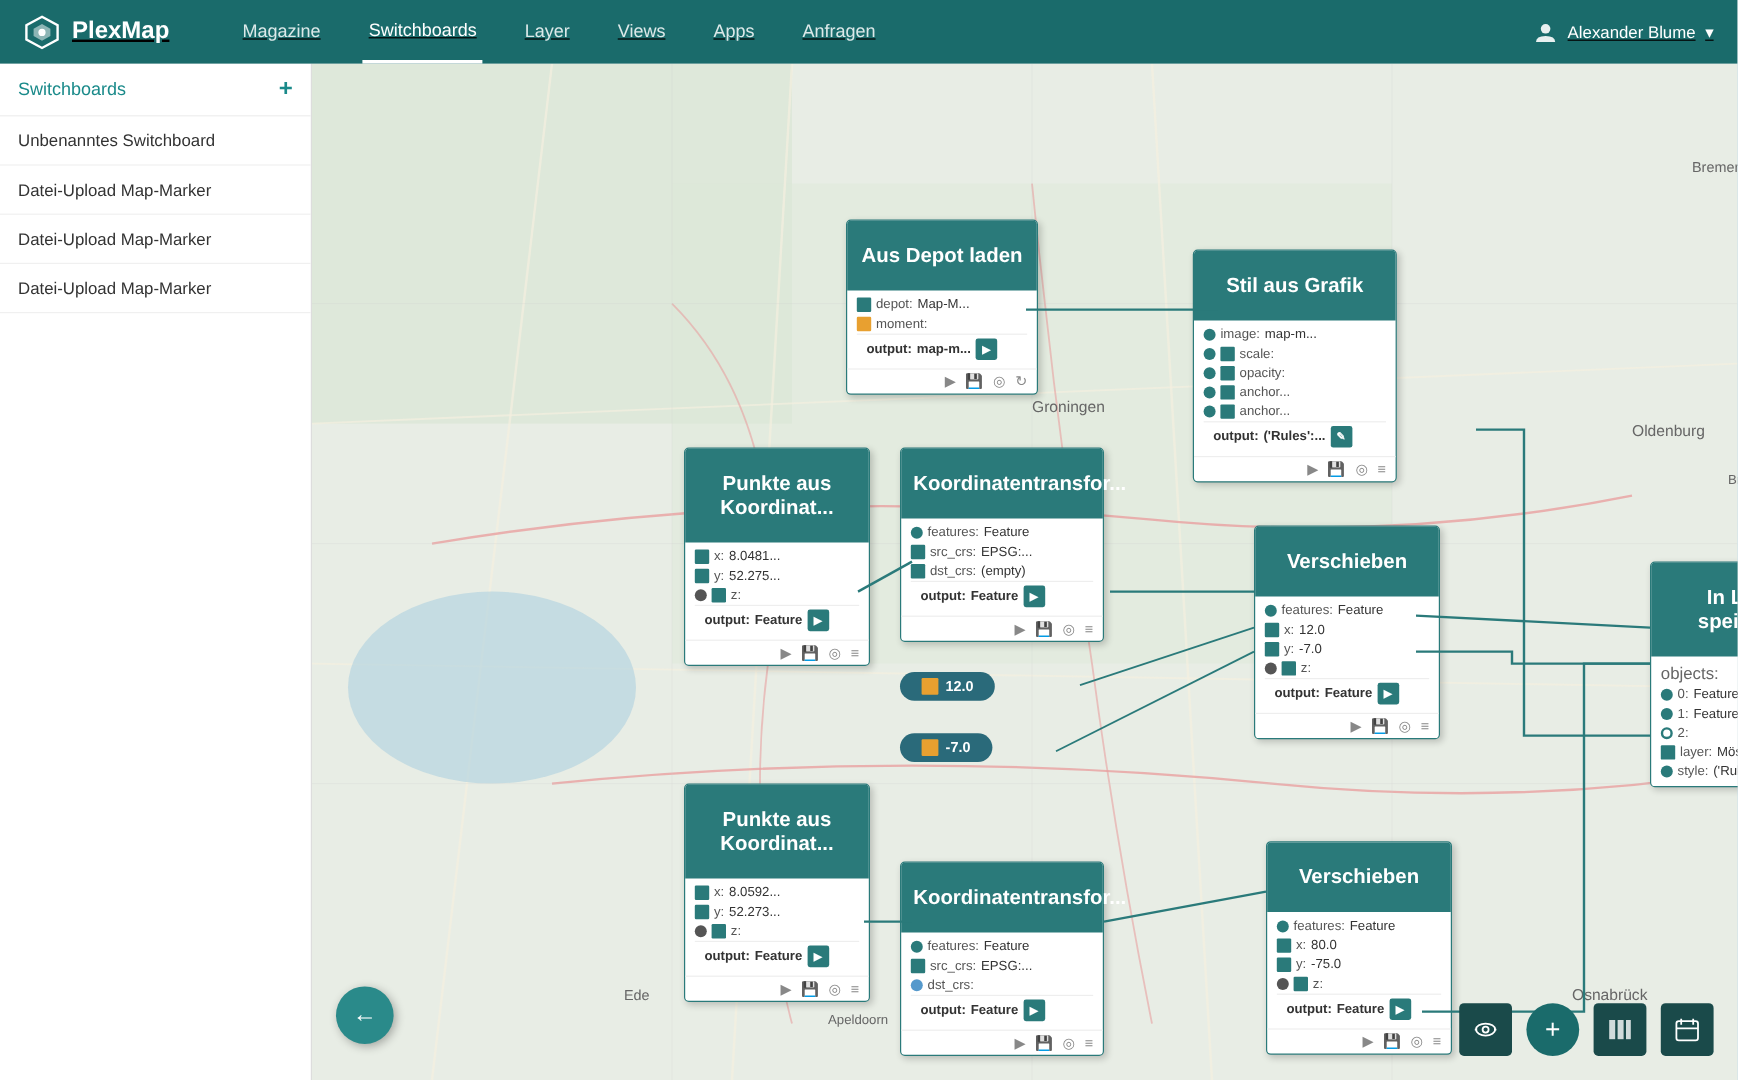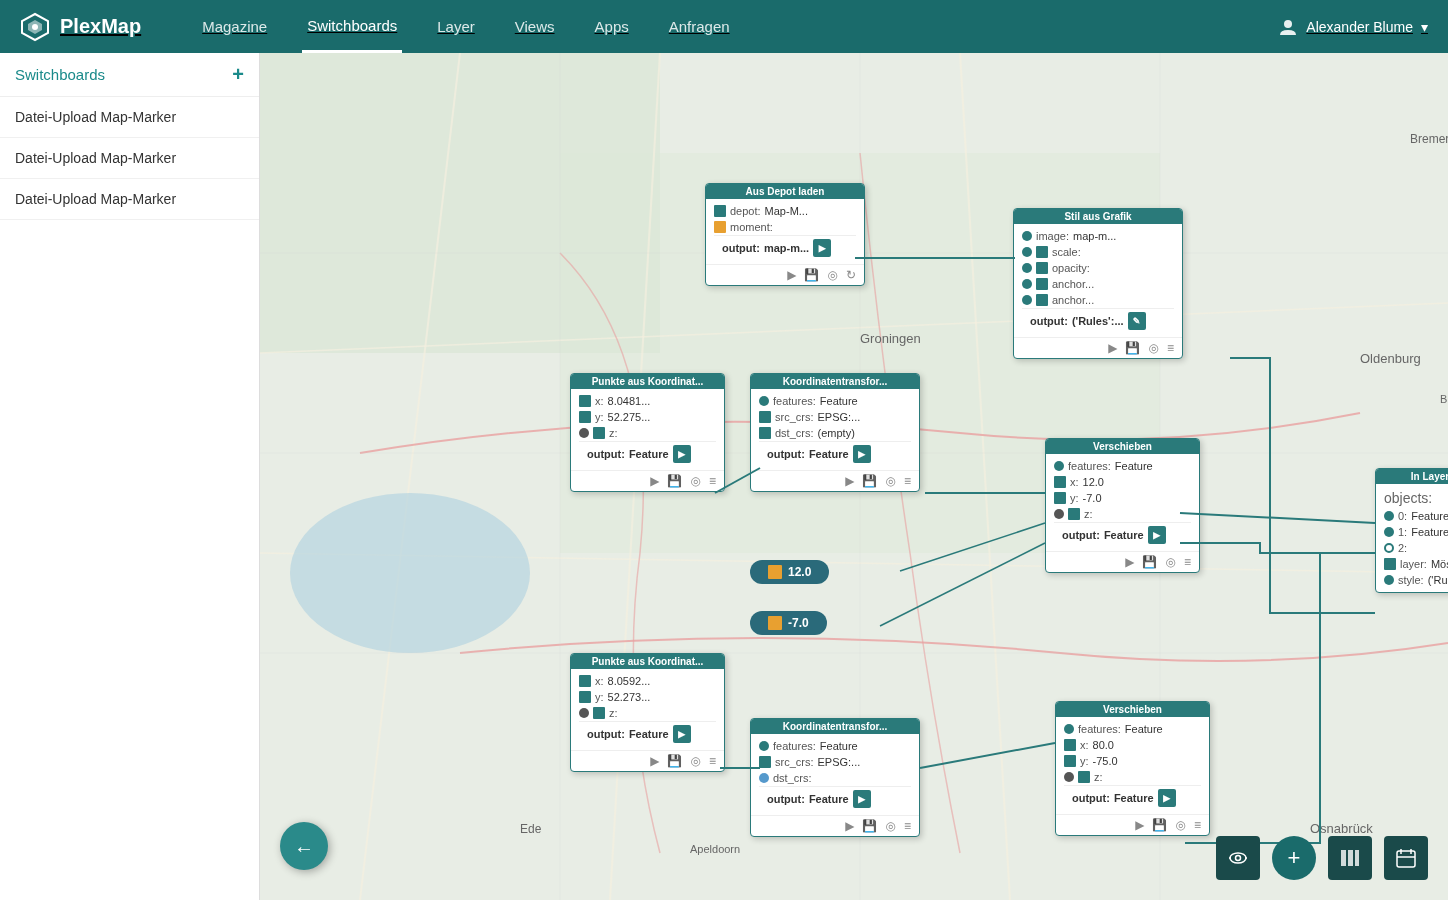--- a/index.html
+++ b/index.html
@@ -135,22 +135,22 @@
       border: 1px solid #2a7a7a;
       border-radius: 4px;
       font-size: 11px;
       color: #333;
       min-width: 155px;
       box-shadow: 2px 2px 6px rgba(0,0,0,0.2);
     }
     .node-card .node-header {
       background: #2a7a7a;
       color: white;
-      padding: 2px 10px;
-      font-size: 10px;
+      padding: 19px 10px;
+      font-size: 17px;
       font-weight: bold;
       border-radius: 3px 3px 0 0;
       text-align: center;
     }
     .node-card .node-body {
       padding: 4px 8px;
     }
     .node-card .node-row {
       display: flex;
       align-items: center;
@@ -320,20 +320,23 @@
 </div>
 
 <div id="main">
 
   <div id="sidebar">
     <div id="sidebar-header">
       <span class="title">Switchboards</span>
       <button class="add-btn">+</button>
     </div>
     <div class="sidebar-item">
+      <span>Unbenanntes Switchboard</span>
+    </div>
+    <div class="sidebar-item">
       <span>Datei-Upload Map-Marker</span>
     </div>
     <div class="sidebar-item">
       <span>Datei-Upload Map-Marker</span>
     </div>
     <div class="sidebar-item">
       <span>Datei-Upload Map-Marker</span>
     </div>
   </div>
 
@@ -427,21 +430,21 @@
         </div>
       </div>
       <div class="node-footer">
         <span class="footer-icon">▶</span>
         <span class="footer-icon">💾</span>
         <span class="footer-icon">◎</span>
         <span class="footer-icon">↻</span>
       </div>
     </div>
 
-    <div class="node-card" style="left:753px; top:155px; width:170px;">
+    <div class="node-card" style="left:734px; top:155px; width:170px;">
       <div class="node-header">
         <span>Stil aus Grafik</span>
       </div>
       <div class="node-body">
         <div class="node-row">
           <span class="dot"></span>
           <label>image:</label>
           <span class="val">map-m...</span>
         </div>
         <div class="node-row">

